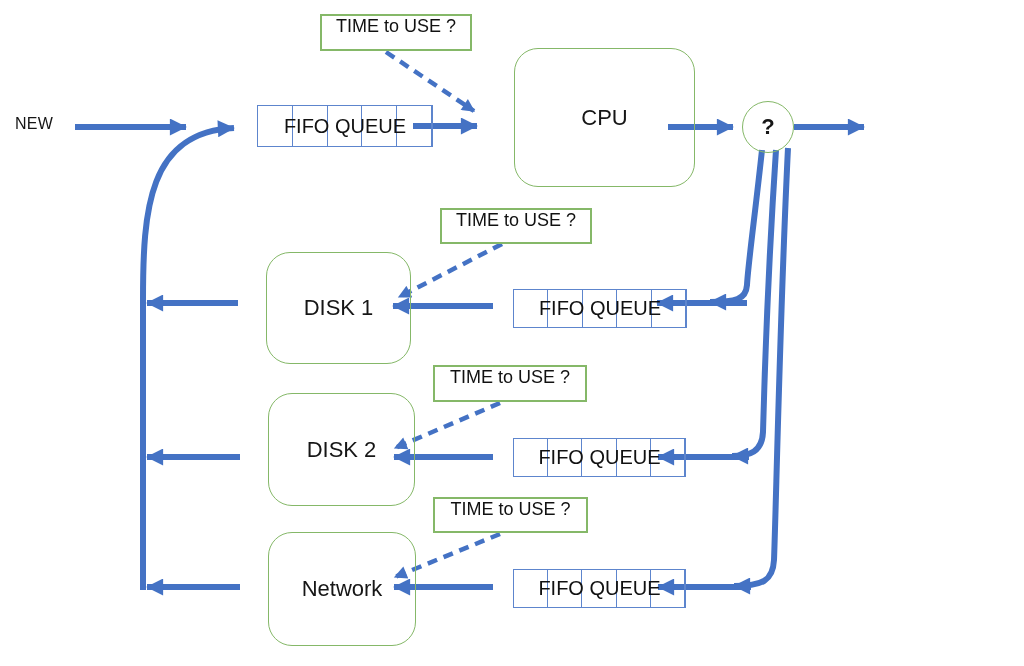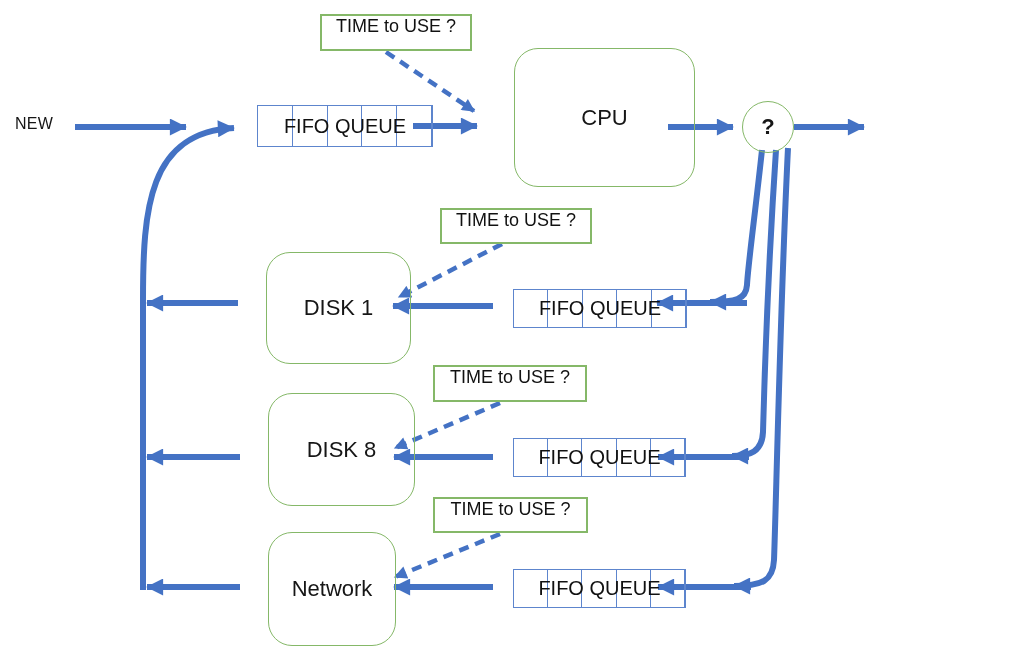--- a/index.html
+++ b/index.html
@@ -119,23 +119,23 @@
     <span>TIME to USE ?</span>
   </div>
 
   <div class="abs node" style="left:486px;top:48px;width:181px;height:139px;">
     <span>CPU</span>
   </div>
   <div class="abs node" style="left:238px;top:252px;width:145px;height:112px;">
     <span>DISK 1</span>
   </div>
   <div class="abs node" style="left:240px;top:393px;width:147px;height:113px;">
-    <span>DISK 8</span>
+    <span>DISK 2</span>
   </div>
-  <div class="abs node" style="left:240px;top:532px;width:128px;height:114px;">
+  <div class="abs node" style="left:240px;top:532px;width:148px;height:114px;">
     <span>Network</span>
   </div>
 
   <div class="abs decision" style="left:742px;top:101px;width:52px;height:52px;">
     <span>?</span>
   </div>
 
   <div class="abs queue" style="left:237px;top:105px;width:176px;height:42px;">
     <span class="qcell"></span>
       <span class="qcell"></span>

